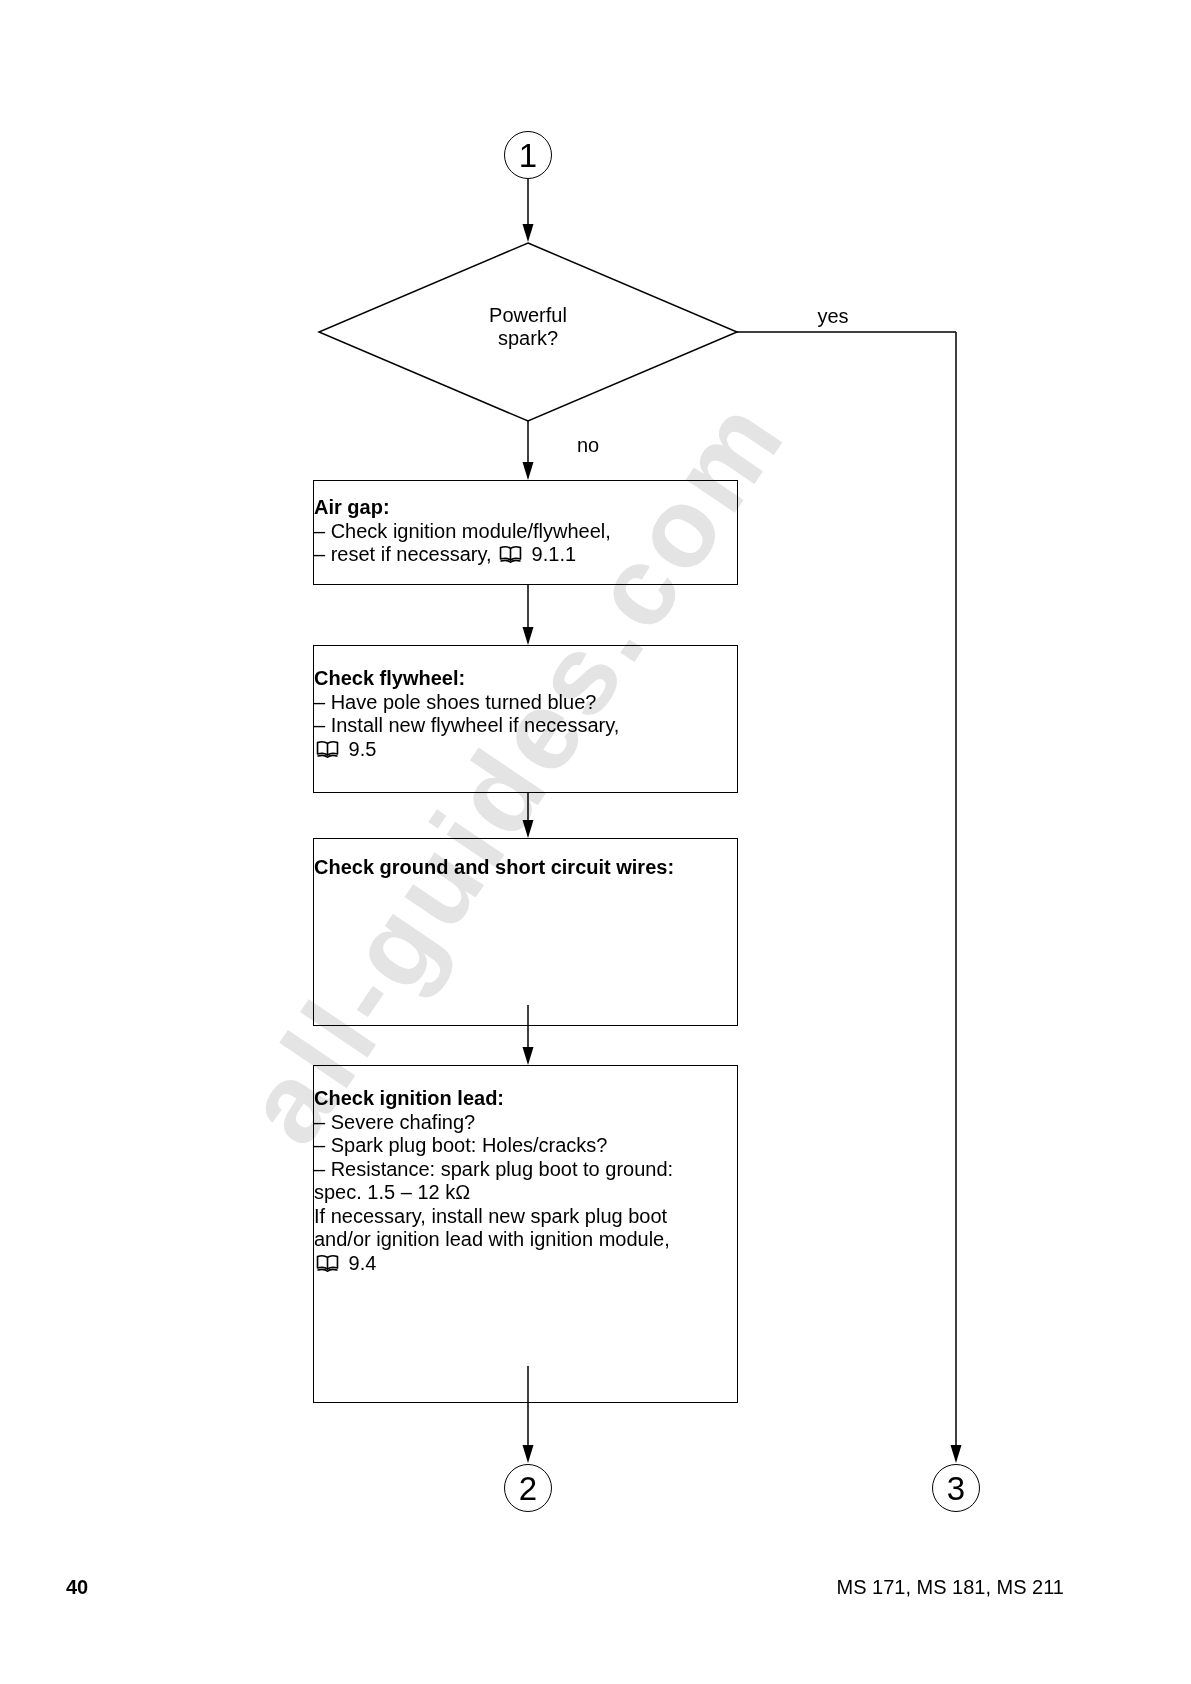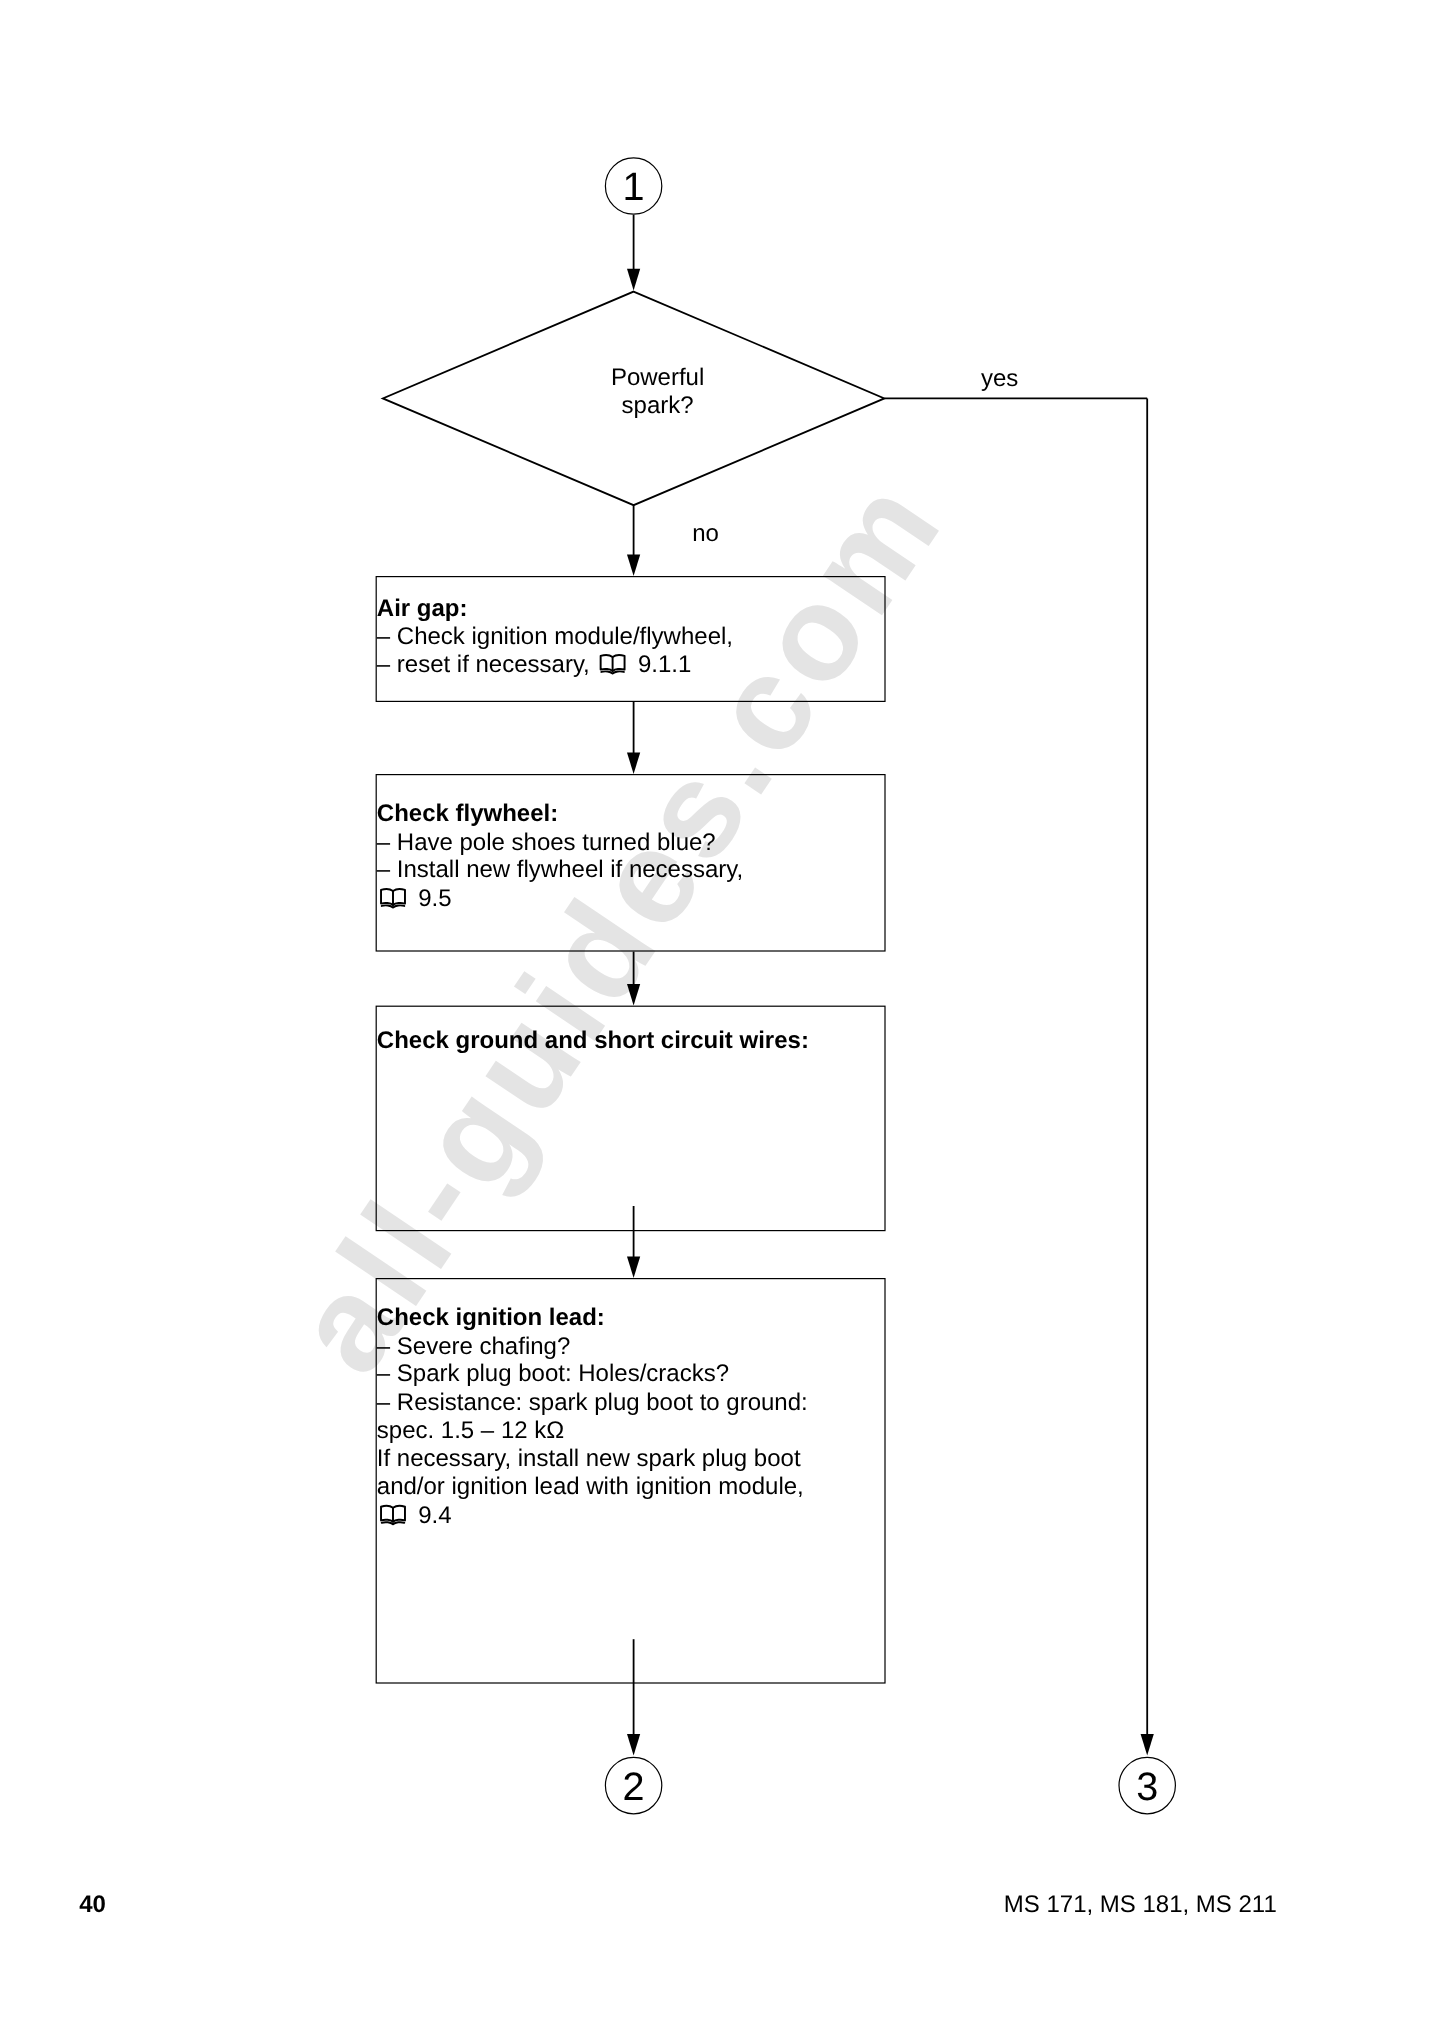--- a/index.html
+++ b/index.html
@@ -20,21 +20,21 @@
     z-index:2;background:transparent;
   }
   .box-title{margin:0;font-size:20px;line-height:23.5px;font-weight:bold;}
   .box-line{white-space:nowrap;}
   .circle{
     position:absolute;width:48px;height:48px;border:1.7px solid #000;border-radius:50%;
     display:flex;align-items:center;justify-content:center;font-size:33px;line-height:1;
     box-sizing:border-box;z-index:2;background:transparent;
   }
   .decision-text{
-    position:absolute;left:428px;top:304px;width:240px;text-align:center;
+    position:absolute;left:408px;top:304px;width:240px;text-align:center;
     font-size:20px;line-height:23px;z-index:2;
   }
   .branch-label{position:absolute;font-size:20px;line-height:20px;z-index:2;text-align:center;width:44px;}
   .branch-label.yes{left:811px;top:306px;}
   .branch-label.no{left:566px;top:435px;}
   .page-number{position:absolute;left:66px;top:1576px;font-size:20px;font-weight:bold;z-index:2;}
   .page-models{position:absolute;right:127px;top:1576px;font-size:20px;z-index:2;}
   .book-icon-inline{width:23px;height:19px;vertical-align:-3px;margin:0 4px 0 2px;}
 </style>
 </head>

